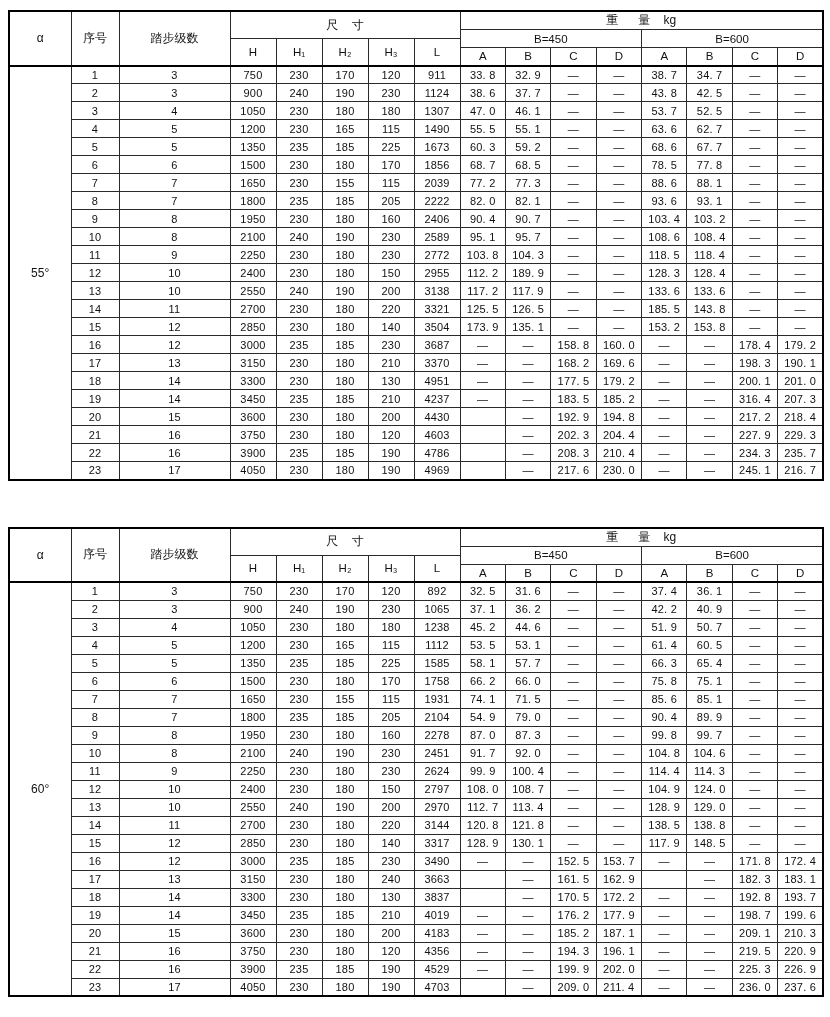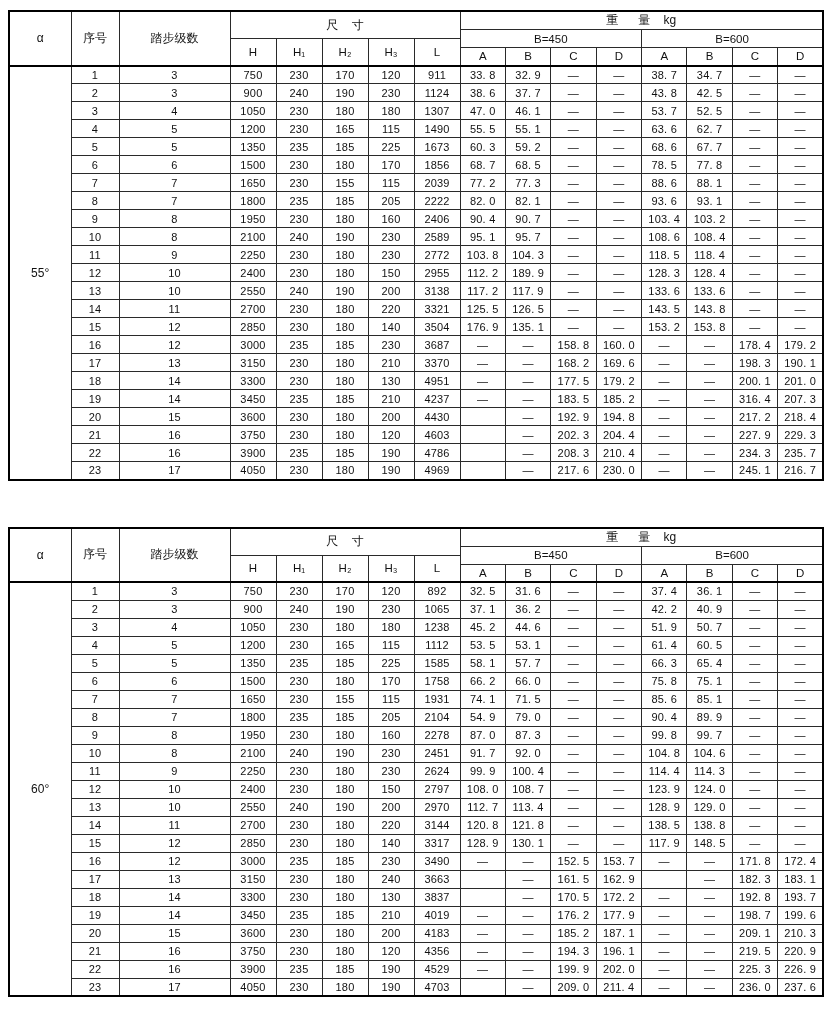--- a/index.html
+++ b/index.html
@@ -320,34 +320,34 @@
           <td>11</td>
           <td>2700</td>
           <td>230</td>
           <td>180</td>
           <td>220</td>
           <td>3321</td>
           <td>125. 5</td>
           <td>126. 5</td>
           <td>—</td>
           <td>—</td>
-          <td>143. 5</td>
+          <td>185. 5</td>
           <td>143. 8</td>
           <td>—</td>
           <td>—</td>
         </tr>
         <tr>
           <td>15</td>
           <td>12</td>
           <td>2850</td>
           <td>230</td>
           <td>180</td>
           <td>140</td>
           <td>3504</td>
-          <td>176. 9</td>
+          <td>173. 9</td>
           <td>135. 1</td>
           <td>—</td>
           <td>—</td>
           <td>153. 2</td>
           <td>153. 8</td>
           <td>—</td>
           <td>—</td>
         </tr>
         <tr>
           <td>16</td>
@@ -731,21 +731,21 @@
           <td>10</td>
           <td>2400</td>
           <td>230</td>
           <td>180</td>
           <td>150</td>
           <td>2797</td>
           <td>108. 0</td>
           <td>108. 7</td>
           <td>—</td>
           <td>—</td>
-          <td>123. 9</td>
+          <td>104. 9</td>
           <td>124. 0</td>
           <td>—</td>
           <td>—</td>
         </tr>
         <tr>
           <td>13</td>
           <td>10</td>
           <td>2550</td>
           <td>240</td>
           <td>190</td>

